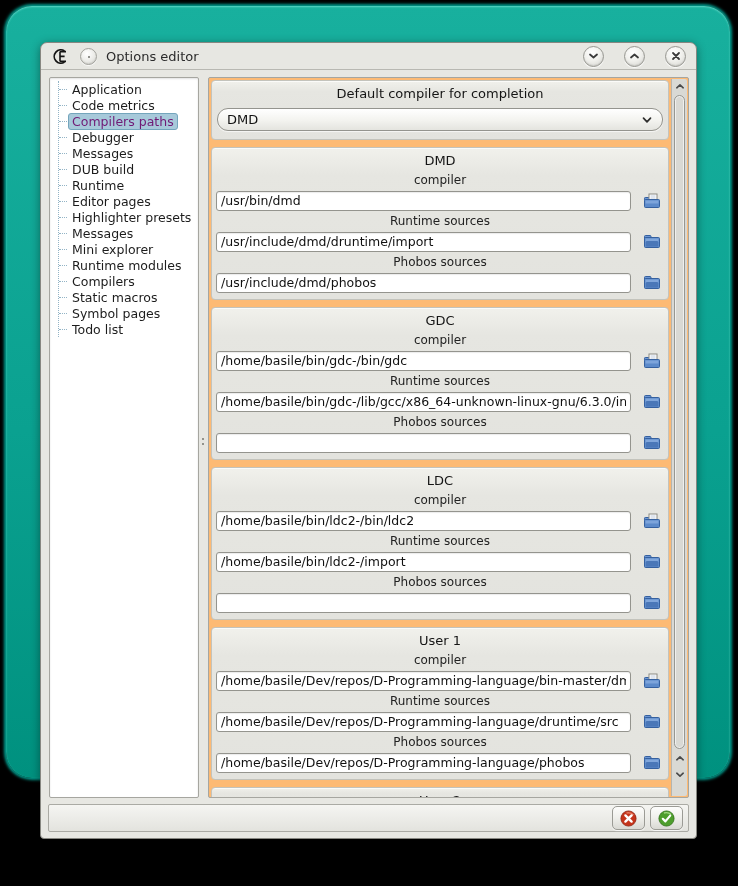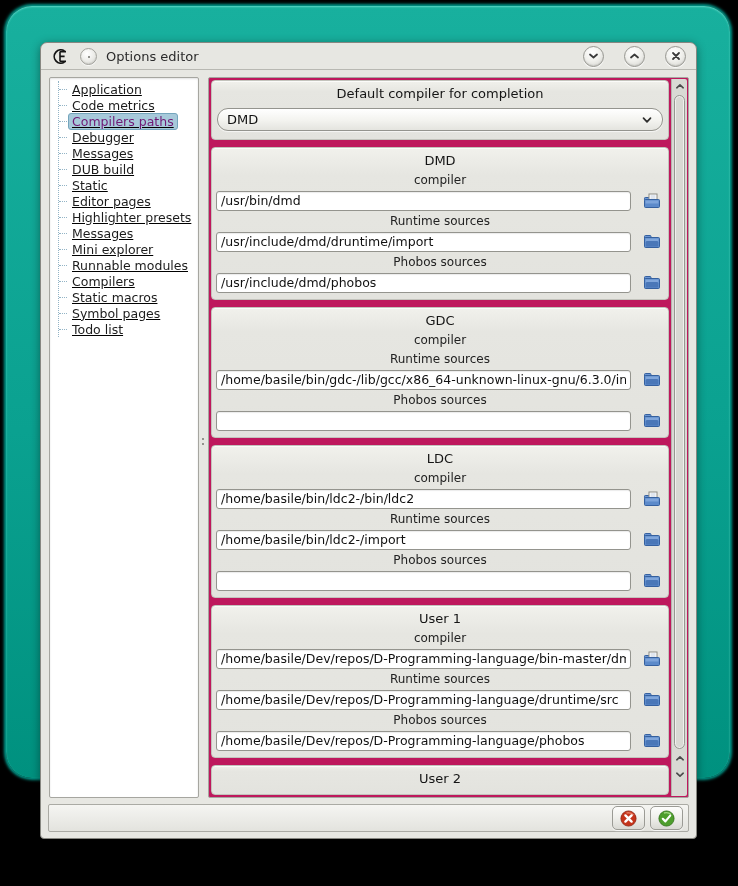--- a/index.html
+++ b/index.html
@@ -34,35 +34,35 @@
     box-shadow:0 1px 1px rgba(255,255,255,.9), inset 0 -1px 1px rgba(0,0,0,.1);
     display:flex;align-items:center;justify-content:center;margin-left:11px;cursor:pointer;padding:0;}
   .winbtn svg{display:block;}
 
   
   .content{position:absolute;left:0;top:27px;right:0;bottom:0;}
 
   
   .sidebar{position:absolute;left:8px;top:7px;width:150px;bottom:40px;background:#ffffff;
     border:1px solid #a6a6a0;border-radius:2px;box-shadow:inset 0 1px 2px rgba(0,0,0,.12);
-    overflow:hidden;padding:3px 2px 2px 3px;text-decoration:underline;}
+    overflow:hidden;padding:3px 2px 2px 3px;}
   .tree{border-left:1px dotted #93b4c6;margin-left:5px;}
   .tree-row{display:flex;align-items:center;height:16px;cursor:pointer;}
   .twig{width:8px;border-bottom:1px dotted #93b4c6;flex:0 0 auto;}
   .tree-label{font-size:12.5px;color:#1c1c1c;padding:0 3px;margin-left:1px;line-height:15px;
     white-space:nowrap;border:1px solid transparent;border-radius:3px;}
   .tree-row.selected .tree-label{background:#a7c9da;border-color:#74a5bc;color:#701a75;}
 
   
   .splitter{position:absolute;left:158px;width:9px;top:7px;bottom:40px;cursor:col-resize;}
   .splitter::after{content:"";position:absolute;left:3px;top:50%;width:2px;height:2px;border-radius:50%;
     background:#77776f;box-shadow:0 5px 0 #77776f;}
 
   
-  .scrollarea{position:absolute;left:167px;right:7px;top:7px;bottom:40px;background:#be185d;
+  .scrollarea{position:absolute;left:167px;right:7px;top:7px;bottom:40px;background:#fdba74;
     border:1px solid #a6a6a0;border-radius:2px;overflow:hidden;}
   .panels{position:absolute;left:2px;top:2px;right:19px;bottom:0;}
 
   .groupbox{border:1px solid #c3c3bc;border-radius:4px;margin-bottom:7px;
     background:linear-gradient(180deg,#f1f1ec 0%,#e6e6e1 18%,#e3e3de 100%);
     box-shadow:inset 0 1px 0 rgba(255,255,255,.7);padding:2px 4px 5px 4px;}
   .gb-title{text-align:center;font-size:13px;color:#151515;height:21px;line-height:21px;}
   .field-label{text-align:center;font-size:12px;color:#222;height:19px;line-height:18px;}
   .field-row{display:flex;align-items:center;gap:9px;height:21px;margin:0 0 1px 0;}
   .path-input{flex:1;height:20px;border:1px solid #94948e;border-radius:3px;background:#fff;
@@ -162,21 +162,21 @@
     <span class="tree-label">Messages</span>
   </div>
 
   <div class="tree-row">
     <span class="twig"></span>
     <span class="tree-label">DUB build</span>
   </div>
 
   <div class="tree-row">
     <span class="twig"></span>
-    <span class="tree-label">Static</span>
+    <span class="tree-label">Runtime</span>
   </div>
 
   <div class="tree-row">
     <span class="twig"></span>
     <span class="tree-label">Editor pages</span>
   </div>
 
   <div class="tree-row">
     <span class="twig"></span>
     <span class="tree-label">Highlighter presets</span>
@@ -187,21 +187,21 @@
     <span class="tree-label">Messages</span>
   </div>
 
   <div class="tree-row">
     <span class="twig"></span>
     <span class="tree-label">Mini explorer</span>
   </div>
 
   <div class="tree-row">
     <span class="twig"></span>
-    <span class="tree-label">Runnable modules</span>
+    <span class="tree-label">Runtime modules</span>
   </div>
 
   <div class="tree-row">
     <span class="twig"></span>
     <span class="tree-label">Compilers</span>
   </div>
 
   <div class="tree-row">
     <span class="twig"></span>
     <span class="tree-label">Static macros</span>
@@ -274,20 +274,32 @@
           </svg>
         </button>
       </div>
     </div>
   </div>
 
   <div class="groupbox">
     <div class="gb-title">GDC</div>
     <div class="gb-fields">
       <div class="field-label">compiler</div>
+      <div class="field-row">
+        <input class="path-input" type="text" value="/home/basile/bin/gdc-/bin/gdc" style="">
+        <button class="iconbtn">
+          <svg width="18" height="16" viewBox="0 0 18 16">
+            <rect x="1.5" y="4.5" width="5" height="3" rx="0.8" fill="#6d97d4" stroke="#35609f"></rect>
+            <rect x="6" y="1" width="8" height="9.5" fill="#ffffff" stroke="#8a8a84"></rect>
+            <path d="M7.5,3 h5 M7.5,5 h5 M7.5,7 h3.5" stroke="#b9c6da" stroke-width="0.9"></path>
+            <rect x="1.5" y="6.5" width="15" height="8" rx="1" fill="#5c8aca" stroke="#35609f"></rect>
+            <rect x="2.5" y="7.5" width="13" height="3" fill="#86aade" opacity="0.8"></rect>
+          </svg>
+        </button>
+      </div>
       <div class="field-label">Runtime sources</div>
       <div class="field-row">
         <input class="path-input" type="text" value="/home/basile/bin/gdc-/lib/gcc/x86_64-unknown-linux-gnu/6.3.0/includ" style="">
         <button class="iconbtn">
           <svg width="18" height="15" viewBox="0 0 18 15">
             <rect x="1.5" y="1.5" width="6.5" height="4" rx="1" fill="#6d97d4" stroke="#35609f"></rect>
             <rect x="1.5" y="3.5" width="15" height="10" rx="1" fill="#5c8aca" stroke="#35609f"></rect>
             <rect x="2.5" y="4.5" width="13" height="3.4" fill="#86aade" opacity="0.85"></rect>
             <rect x="3" y="7" width="12" height="5.5" rx="0.8" fill="#4a77b8"></rect>
           </svg>

